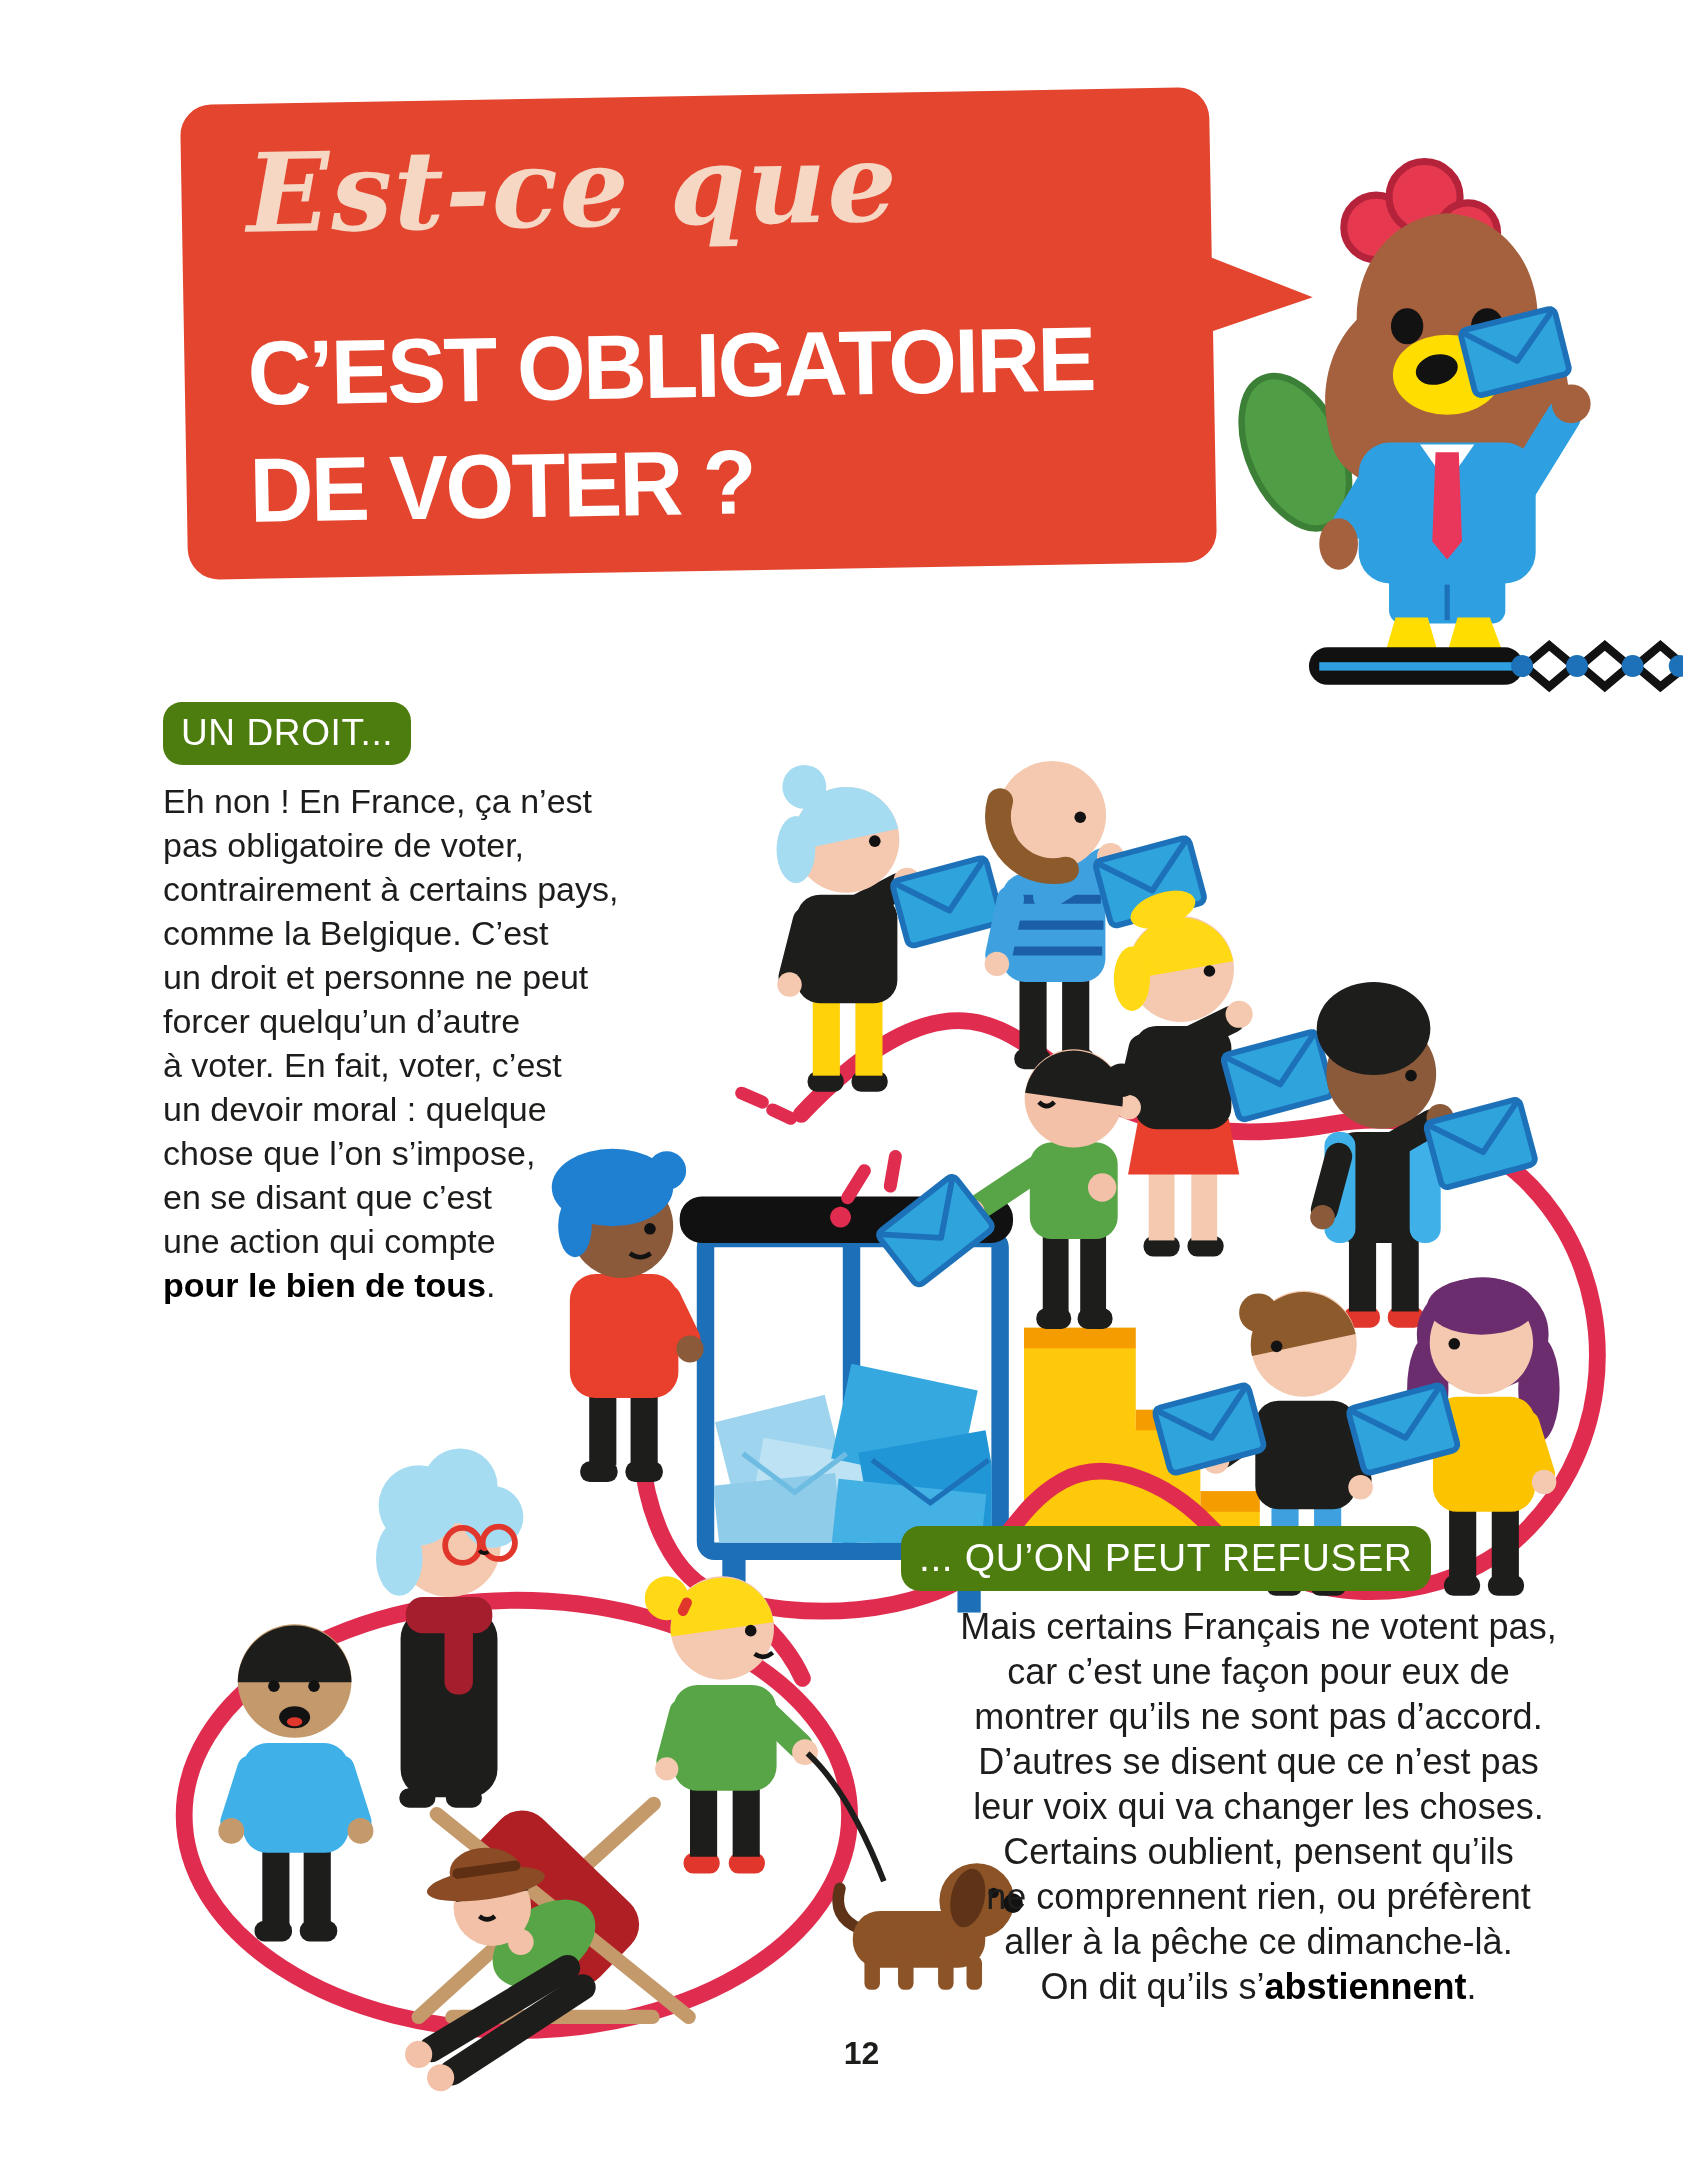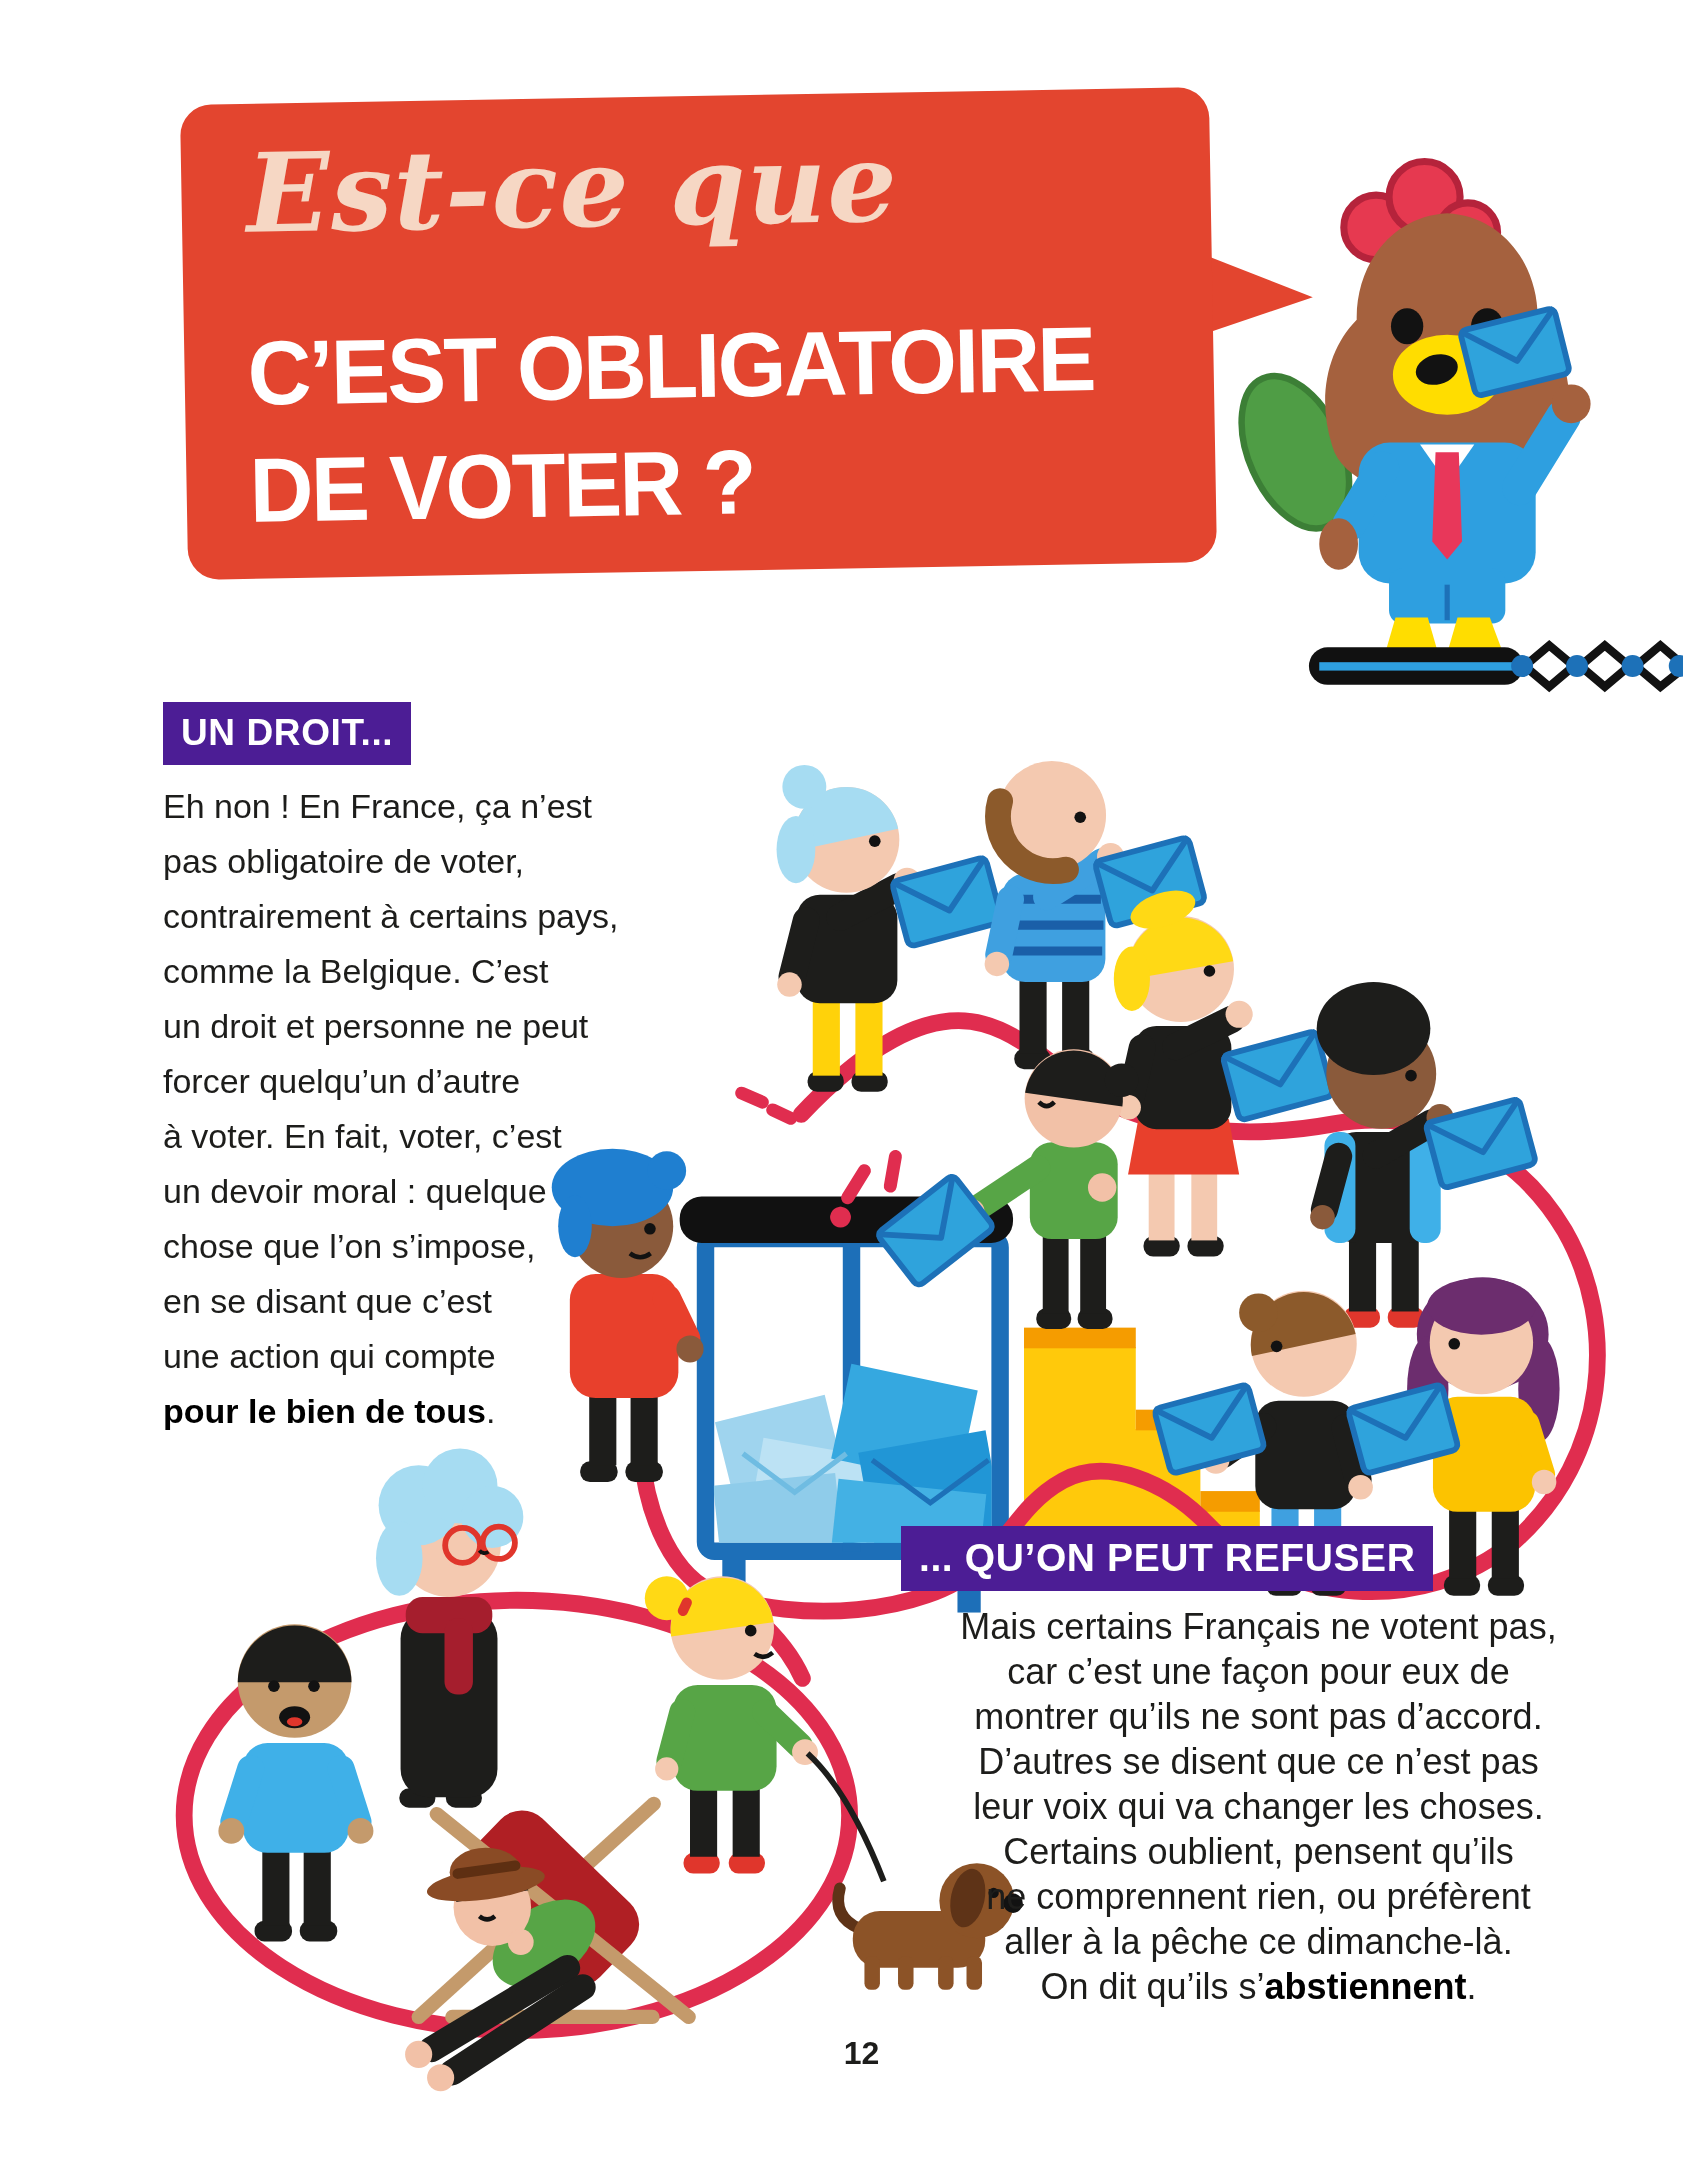--- a/index.html
+++ b/index.html
@@ -14,28 +14,28 @@
   .bubble .script{position:absolute;left:65px;top:26px;
           font-family:"DejaVu Serif",serif;font-style:italic;font-weight:bold;
           font-size:109px;line-height:129px;color:#f6d7c4;letter-spacing:1.3px;}
   .bubble .t1{position:absolute;left:63px;top:218px;font-weight:800;
           font-size:91px;line-height:103px;color:#ffffff;letter-spacing:-2.6px;
           transform:scaleX(.97);transform-origin:left;}
   .bubble .t2{position:absolute;left:63px;top:335px;font-weight:800;
           font-size:91px;line-height:103px;color:#ffffff;letter-spacing:-2.6px;
           transform:scaleX(.97);transform-origin:left;}
 
-  .tag{background:#4c1d95;color:#ffffff;font-weight:700;letter-spacing:0.6px;
-       padding:10.3px 18px;display:inline-block;}
+  .tag{background:#4d7c0f;color:#ffffff;font-weight:400;letter-spacing:0.6px;
+       padding:10.3px 18px;display:inline-block;border-radius:19px;}
   .tag1{left:163px;top:702px;font-size:37px;}
   .tag2{left:901px;top:1526px;font-size:39px;}
 
   .para{color:#1d1d1b;}
   .para b{font-weight:bold;color:#000;margin-top:48px;}
-  .para1{left:163px;top:779px;width:556px;font-size:34px;line-height:55px;}
+  .para1{left:163px;top:779px;width:556px;font-size:34px;line-height:44px;}
   .para2{left:903px;top:1604px;width:711px;font-size:36px;line-height:45px;text-align:center;}
 
   .pageno{left:0;top:2035px;width:1683px;text-align:center;
           font-size:32px;font-weight:bold;padding-left:20px;}
 </style>
 </head>
 <body>
 
 <svg id="art" viewBox="0 0 2605 3379" xmlns="http://www.w3.org/2000/svg">
   <defs>

